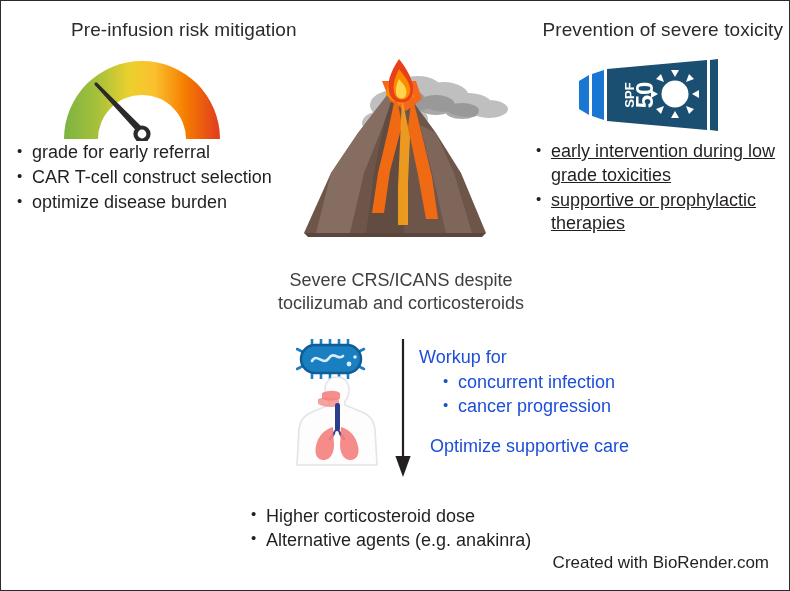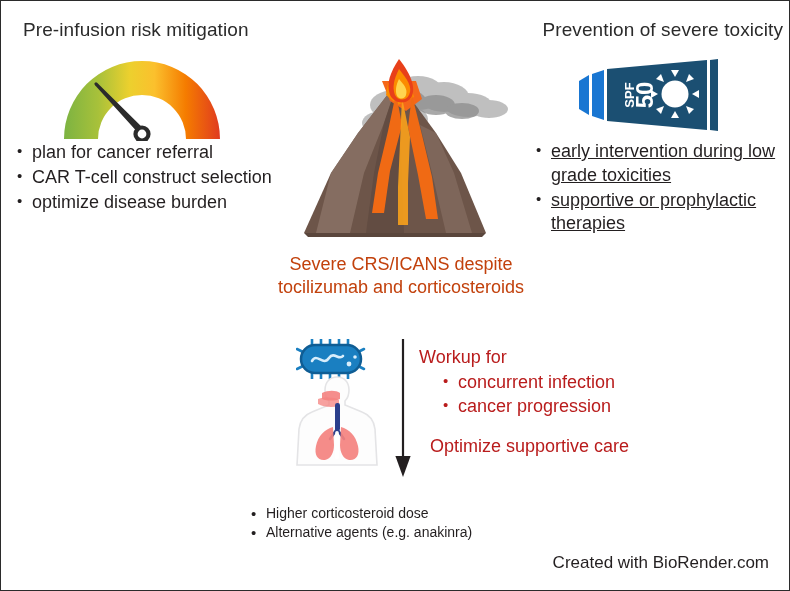--- a/index.html
+++ b/index.html
@@ -20,20 +20,21 @@
   }
 
   
   .heading {
     position: absolute;
     font-size: 19px;
     font-weight: 400;
     letter-spacing: 0.1px;
     color: #2b2b2b;
     white-space: nowrap;
+    margin-left: 48px;
   }
   #heading-left  { left: 22px;  top: 18px; }
   #heading-right { right: 6px; top: 18px; }
 
   
   .bullet-list {
     position: absolute;
     list-style: none;
     margin: 0;
     padding: 0;
@@ -81,26 +82,26 @@
     left: 572px;
     top: 54px;
     width: 152px;
     height: 80px;
   }
 
   
   #center-caption {
     position: absolute;
     left: 245px;
-    top: 252px;
+    top: 268px;
     width: 310px;
     text-align: center;
     font-size: 18px;
     line-height: 1.30;
-    color: #c2410c;
+    color: #404040;
   }
 
   
   #bacteria {
     position: absolute;
     left: 295px;
     top: 338px;
     width: 72px;
     height: 40px;
   }
@@ -122,21 +123,21 @@
   }
 
   
   #workup-block {
     position: absolute;
     left: 418px;
     top: 345px;
     width: 230px;
     font-size: 18px;
     line-height: 1.30;
-    color: #b91c1c;
+    color: #1d4ed8;
   }
   #workup-block .lead { margin: 0 0 2px 0; }
   #workup-block ul.sub {
     list-style: none;
     margin: 0 0 4px 0;
     padding: 0 0 0 24px;
   }
   #workup-block ul.sub li {
     position: relative;
     padding-left: 15px;
@@ -153,21 +154,21 @@
 
   
   #list-bottom {
     position: absolute;
     left: 250px;
     top: 503px;
     width: 330px;
     list-style: none;
     margin: 0;
     padding: 0;
-    font-size: 14px;
+    font-size: 18px;
     line-height: 1.34;
     color: #231f20;
   }
   #list-bottom li {
     position: relative;
     padding-left: 15px;
   }
   #list-bottom li::before {
     content: "\2022";
     position: absolute;
@@ -212,21 +213,21 @@
       <g transform="translate(84,85)">
         <path d="M -2.6 -2 L -46 -50 L 2.6 -2 Z" fill="#2b2b2b" stroke="#2b2b2b" stroke-width="3.2" stroke-linejoin="round"></path>
         <rect x="-5.5" y="2" width="11" height="12" rx="1.2" fill="#2b2b2b"></rect>
         <circle cx="0" cy="0" r="8.6" fill="#2b2b2b"></circle>
         <circle cx="0" cy="0" r="4.4" fill="#ffffff"></circle>
       </g>
     </svg>
   </div>
 
   <ul class="bullet-list" id="list-left">
-    <li>plan for cancer referral</li>
+    <li>grade for early referral</li>
     <li>CAR T-cell construct selection</li>
     <li>optimize disease burden</li>
   </ul>
 
   <div class="heading" id="heading-right">Prevention of severe toxicity</div>
 
   <div id="sunscreen">
     <svg viewBox="0 0 152 80" width="152" height="80" xmlns="http://www.w3.org/2000/svg">
 
       <path d="M 6 26 L 16 20 L 16 60 L 6 54 Z" fill="#1976d2"></path>

